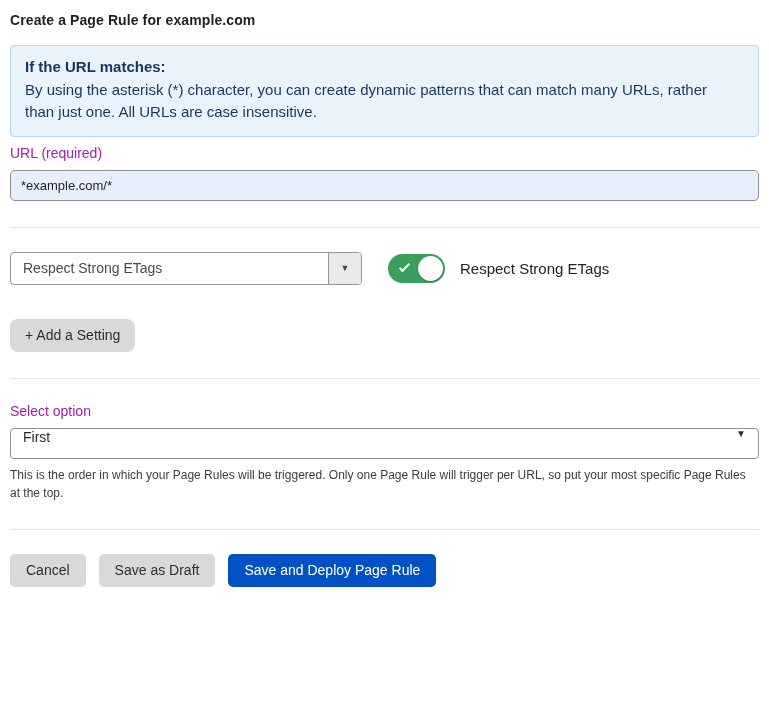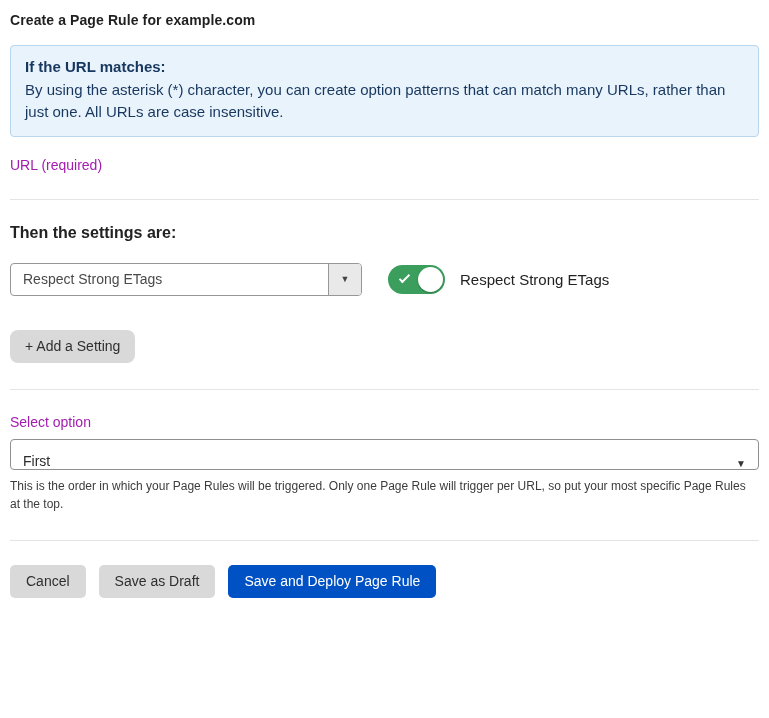--- a/index.html
+++ b/index.html
@@ -21,21 +21,21 @@
 
   
   .info-box {
     background: #e9f3fc;
     border: 1px solid #b9d6ef;
     border-radius: 4px;
     padding: 10px 28px 12px 14px;
     color: #17375f;
     font-size: 15px;
     line-height: 1.5;
-    margin-bottom: 20px;
+    margin-bottom: 8px;
   }
   .info-heading { font-weight: bold; }
   .info-link {
     color: #0051c3;
     text-decoration: underline;
     cursor: pointer;
   }
   .info-link-suffix { color: #17375f; }
 
   
@@ -156,21 +156,21 @@
   }
 
   
   .order-select {
     width: 100%;
     height: 31px;
     border: 1px solid #8f8f8f;
     border-radius: 4px;
     background: #ffffff;
     display: flex;
-    align-items: flex-end;
+    align-items: flex-start;
     justify-content: space-between;
     padding: 0 12px;
     font-size: 14px;
     color: #2b2b2b;
     cursor: pointer;
   }
   .order-chevron { font-size: 10px; color: #333333; line-height: 1; }
 
   .help-text {
     margin-top: 7px;
@@ -196,28 +196,28 @@
 </style>
 </head>
 <body>
 
 <div class="page">
 
   <h1 class="page-title">Create a Page Rule for example.com</h1>
 
   <div class="info-box">
     <div class="info-heading">If the URL matches:</div>
-    <div class="info-body">By using the asterisk (*) character, you can create option patterns that can match many URLs, rather than just one. All URLs are case insensitive.</div>
+    <div class="info-body">By using the asterisk (*) character, you can create dynamic patterns that can match many URLs, rather than just one. All URLs are case insensitive.</div>
   </div>
 
   <div class="field-label">URL (required)</div>
+  <input type="text" class="url-input" value="*example.com/*" style="">
 
   <hr class="divider">
 
-  <div class="section-heading">Then the settings are:</div>
 
 
   <div class="setting-row">
     <div class="select-box">
       <span class="select-value">Respect Strong ETags</span>
       <span class="select-arrow-btn">
         <span class="arrow-glyph">▼</span>
       </span>
     </div>
     <div class="toggle" role="switch" aria-checked="true">

